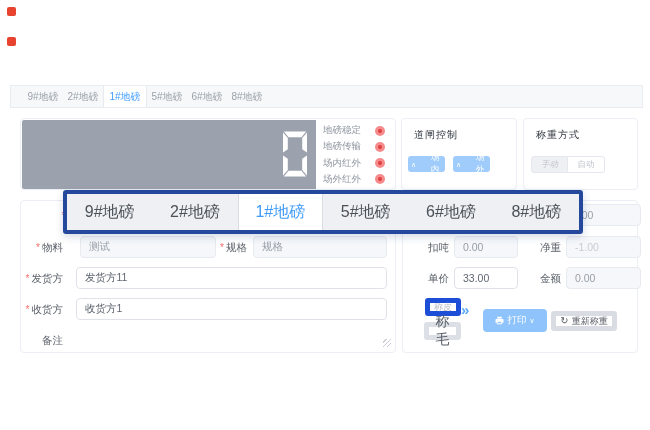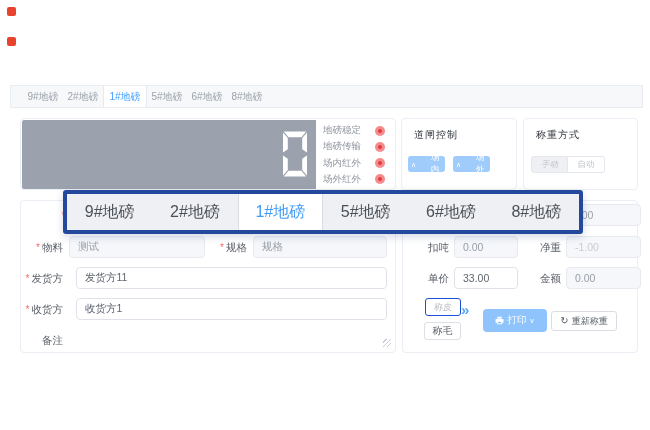--- a/index.html
+++ b/index.html
@@ -53,25 +53,25 @@
   .req{color:#f56c6c;margin-right:2px;font-size:10px;}
   .inp{position:absolute;height:22px;border:1px solid #dfe3e9;border-radius:4px;background:#fff;
        font-size:10.5px;color:#5f6570;padding:0 8px;box-sizing:border-box;outline:none;
        font-family:"Liberation Sans","DejaVu Sans",sans-serif;}
   .inp::placeholder{color:#c0c4cc;}
   .inp.dis{background:#f5f7fa;border-color:#e7eaef;color:#9aa0a9;}
   .inp.dis.light{color:#c8ccd4;}
   #resize-handle{right:4px;bottom:5px;width:8px;height:8px;cursor:nwse-resize;
      background:repeating-linear-gradient(135deg,transparent 0 2px,#c9ccd4 2px 3px);}
 
-  .btn{position:absolute;background:#fff;border:1px solid #1d4ed8;border-radius:3px;
+  .btn{position:absolute;background:#fff;border:5px solid #1d4ed8;border-radius:3px;
        display:flex;align-items:center;justify-content:center;gap:3px;cursor:pointer;
        font-family:"Liberation Sans","DejaVu Sans",sans-serif;padding:0;}
   #btn-tare{left:22px;top:97px;width:36px;height:18px;font-size:9px;color:#b8bcc4;}
-  #btn-gross{left:21px;top:121px;width:37px;height:18px;font-size:10px;color:#5a6069;border-color:#dcdfe5;}
+  #btn-gross{left:21px;top:121px;width:37px;height:18px;font-size:14px;color:#5a6069;border-color:#dcdfe5;}
   #flow-arrow{left:58px;top:100px;font-size:15px;font-weight:bold;color:#58a9f8;}
   #btn-print{left:80px;top:108px;width:64px;height:23px;background:#8ec4fb;border:none;border-radius:4px;
              color:#fff;font-size:9.5px;}
   #print-caret{font-size:7px;}
   #btn-reweigh{left:148px;top:110px;width:66px;height:20px;font-size:9px;color:#575d66;border-color:#d9dde3;}
   .ricon{font-size:10px;line-height:1;}
 
   
   #overlay{left:63px;top:190px;width:520px;height:44px;border:4px solid #24499c;border-radius:3px;
            background:#eef0f3;display:flex;box-shadow:0 3px 8px rgba(31,56,117,.18);z-index:10;}
@@ -150,21 +150,21 @@
 
 <div class="abs card" id="left-card">
   <div class="flbl" style="left:0;width:42px;top:8px;margin-left:36px;">
     <span class="req">*</span><span>车牌号</span>
   </div>
   <input class="inp" style="left: 55px; top: 3px; width: 311px;" value="">
 
   <div class="flbl" style="left:0;width:42px;top:40px;">
     <span class="req">*</span><span>物料</span>
   </div>
-  <input class="inp dis" style="left: 48px; top: 35px; width: 136px;" value="测试">
+  <input class="inp dis" style="left: 59px; top: 35px; width: 136px;" value="测试">
 
   <div class="flbl" style="left:176px;width:50px;top:40px;">
     <span class="req">*</span><span>规格</span>
   </div>
   <input class="inp dis" style="left: 232px; top: 35px; width: 134px;" value="规格">
 
   <div class="flbl" style="left:0;width:42px;top:71px;">
     <span class="req">*</span><span>发货方</span>
   </div>
   <input class="inp" style="left: 55px; top: 66px; width: 311px;" value="发货方11">

